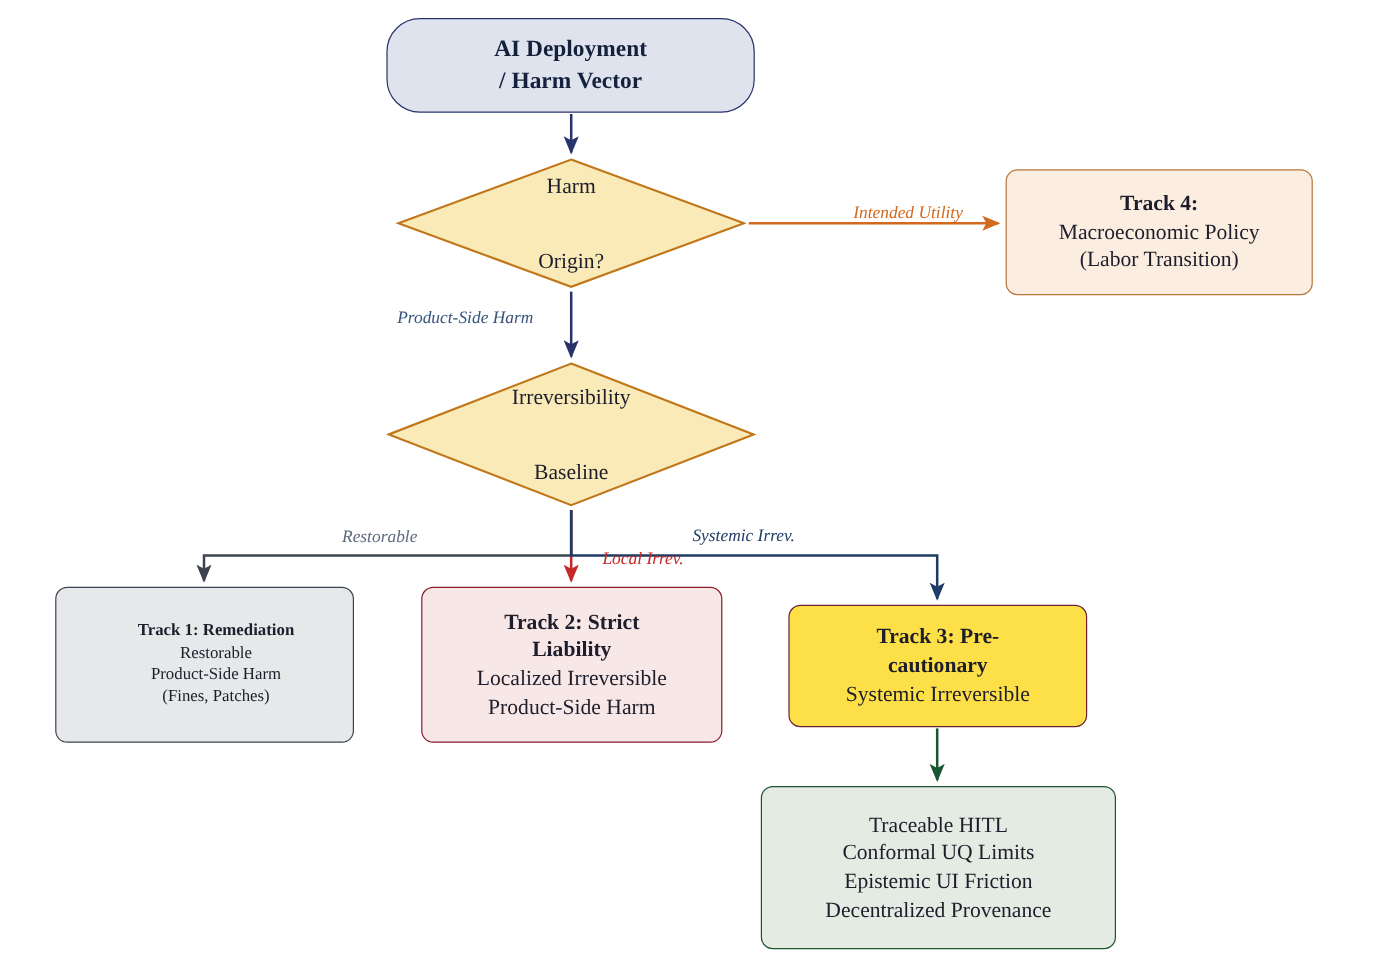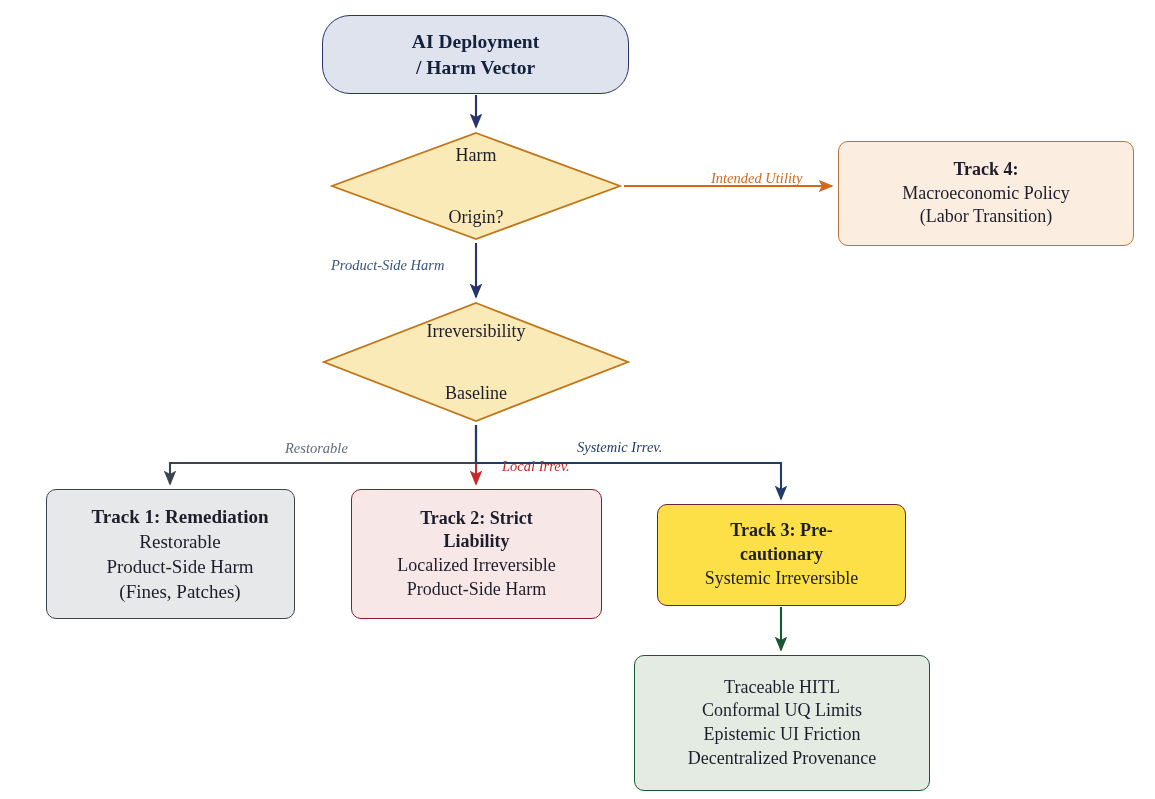--- a/index.html
+++ b/index.html
@@ -78,35 +78,35 @@
     font-size: 18px;
     line-height: 1.5;
     gap: 35px;
   }
   #diamond-harm-origin { left: 330px; top: 131px; width: 292px; height: 110px; }
   #diamond-irreversibility { left: 322px; top: 301px; width: 308px; height: 122px; }
 
   
   #node-track4 {
     left: 838px; top: 141px;
-    width: 296px; height: 105px;
+    width: 256px; height: 105px;
     background: #fbeee1;
     border-color: #b5763a;
     color: #1d1d2b;
     font-size: 18px;
   }
 
   
   #node-track1 {
     left: 46px; top: 489px;
     width: 249px; height: 130px;
     background: #e7e8ea;
     border-color: #3d4450;
     color: #1d1d2b;
-    font-size: 19px;
+    font-size: 14px;
     padding-left: 19px;
   }
 
   
   #node-track2 {
     left: 351px; top: 489px;
     width: 251px; height: 130px;
     background: #f7e7e7;
     border-color: #8b1a2b;
     color: #1d1d2b;

